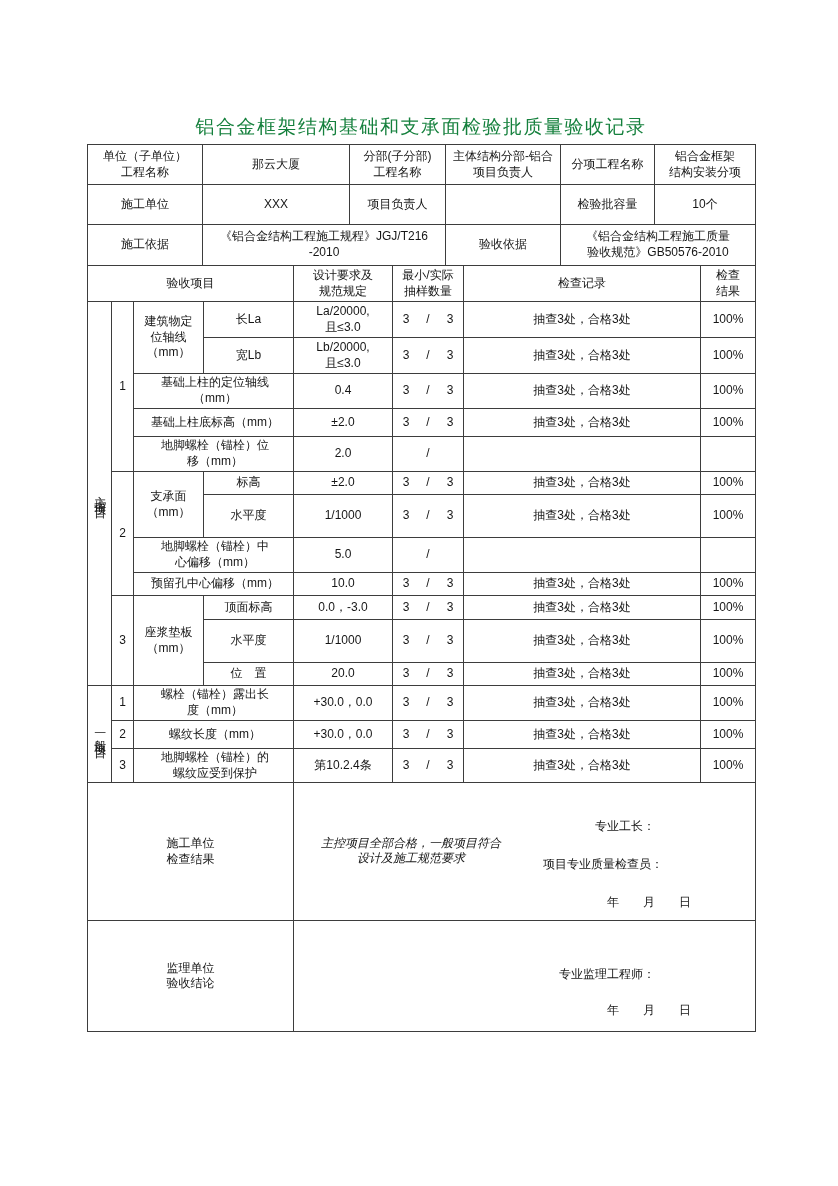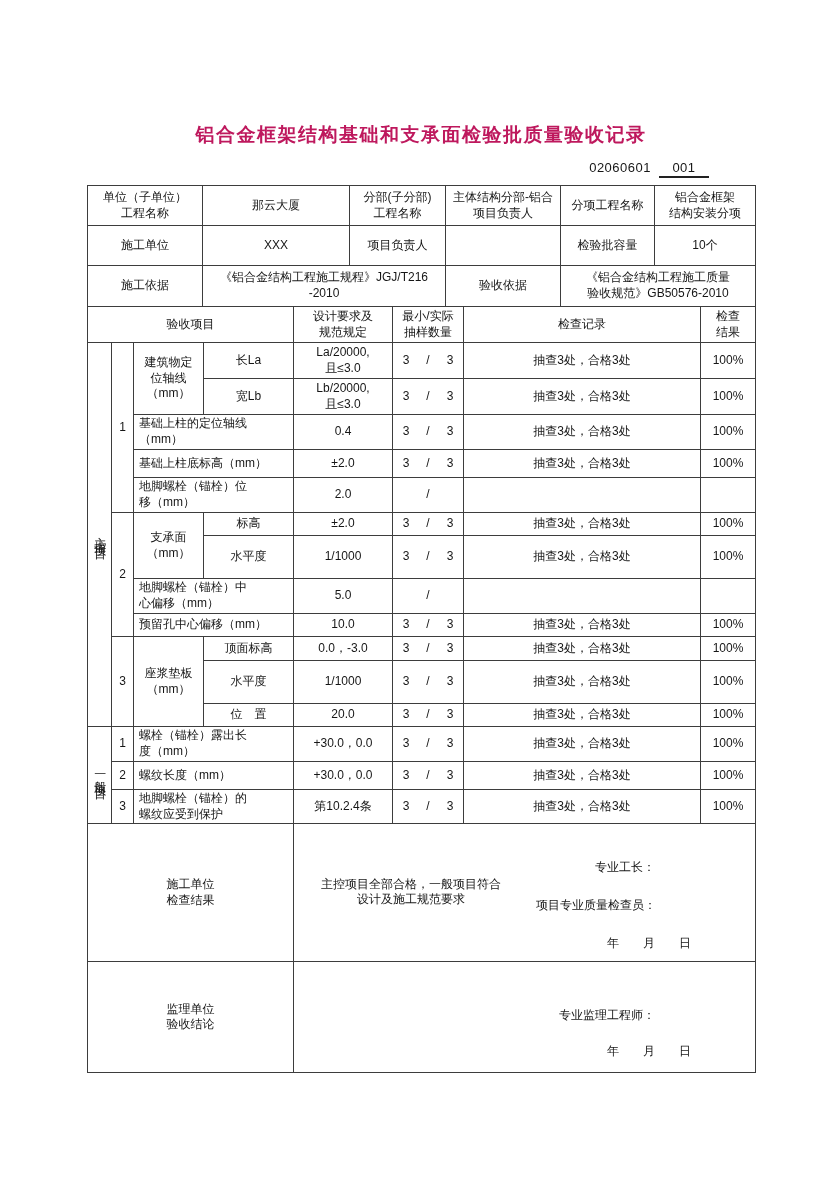--- a/index.html
+++ b/index.html
@@ -2,70 +2,67 @@
 <html><head>
 <meta charset="utf-8">
 <style>
   html,body{margin:0;padding:0;}
   body{
     width:838px;height:1186px;background:#ffffff;position:relative;
     font-family:"Liberation Sans","DejaVu Sans",sans-serif;color:#161616;
   }
   .page{position:absolute;left:87px;top:110px;width:668px;}
   .title{
-    font-size:19px;font-weight:bold;text-align:center;margin:12px;
-    letter-spacing:1.5px;color:#be185d;
+    font-size:19px;font-weight:normal;text-align:center;margin:4px;
+    letter-spacing:1.5px;color:#15803d;
   }
   .code-line{text-align:right;margin:12px 46px 7px 0;font-size:13px;letter-spacing:.5px;}
   .serial{
     display:inline-block;min-width:46px;text-align:center;
     border-bottom:2px solid #222;margin-left:8px;padding:0 2px 1px 2px;
   }
   table{border-collapse:collapse;table-layout:fixed;width:668px;}
   table+table{margin-top:-1px;}
   td{
     border:1px solid #3d3d3d;text-align:center;vertical-align:middle;
     font-size:12px;line-height:1.3;padding:1px 2px;overflow:hidden;
   }
   .pre{white-space:pre-line;}
-  .left{text-align:left;padding-left:5px;}
+  .left{text-align:center;padding-left:5px;}
   td.vert div{
     writing-mode:vertical-rl;text-orientation:upright;
     margin:0 auto;letter-spacing:4px;font-size:12px;
   }
   td.samp div{display:flex;justify-content:space-around;align-items:center;}
   td.samp span{min-width:10px;}
   
   tr.h40{height:40px}tr.h41{height:41px}
   tr.h36{height:36px}tr.h35{height:35px}tr.h34{height:34px}
   tr.h28{height:28px}tr.h25{height:43px}tr.h24{height:24px}tr.h23{height:23px}
   tr.hf1{height:138px}tr.hf2{height:111px}
   
   td.relcell{position:relative;}
   .conformity{
     position:absolute;left:2px;top:50%;transform:translateY(-50%);
-    width:230px;text-align:center;white-space:pre-line;font-size:12px;
+    width:230px;text-align:center;white-space:pre-line;font-size:12px;font-style:italic;
   }
   .sig{position:absolute;font-size:12px;white-space:pre;}
   .sig-foreman{top:36px;right:100px;margin-left:27px;}
-  .sig-inspector{top:74px;right:99px;}
+  .sig-inspector{top:74px;right:92px;}
   .sig-date1{top:112px;right:64px;}
   .sig-engineer{top:46px;right:100px;margin-left:24px;}
   .sig-date2{top:82px;right:64px;}
 </style>
 </head>
 <body>
 
 <div class="page">
 
   <h1 class="title">铝合金框架结构基础和支承面检验批质量验收记录</h1>
 
-  <div class="code-line">
-    <span>02060601</span><span class="serial">001</span>
-  </div>
 
   <table>
     <colgroup>
         <col style="width:115px">
         <col style="width:147px">
         <col style="width:96px">
         <col style="width:115px">
         <col style="width:94px">
         <col style="width:101px">
       </colgroup>

